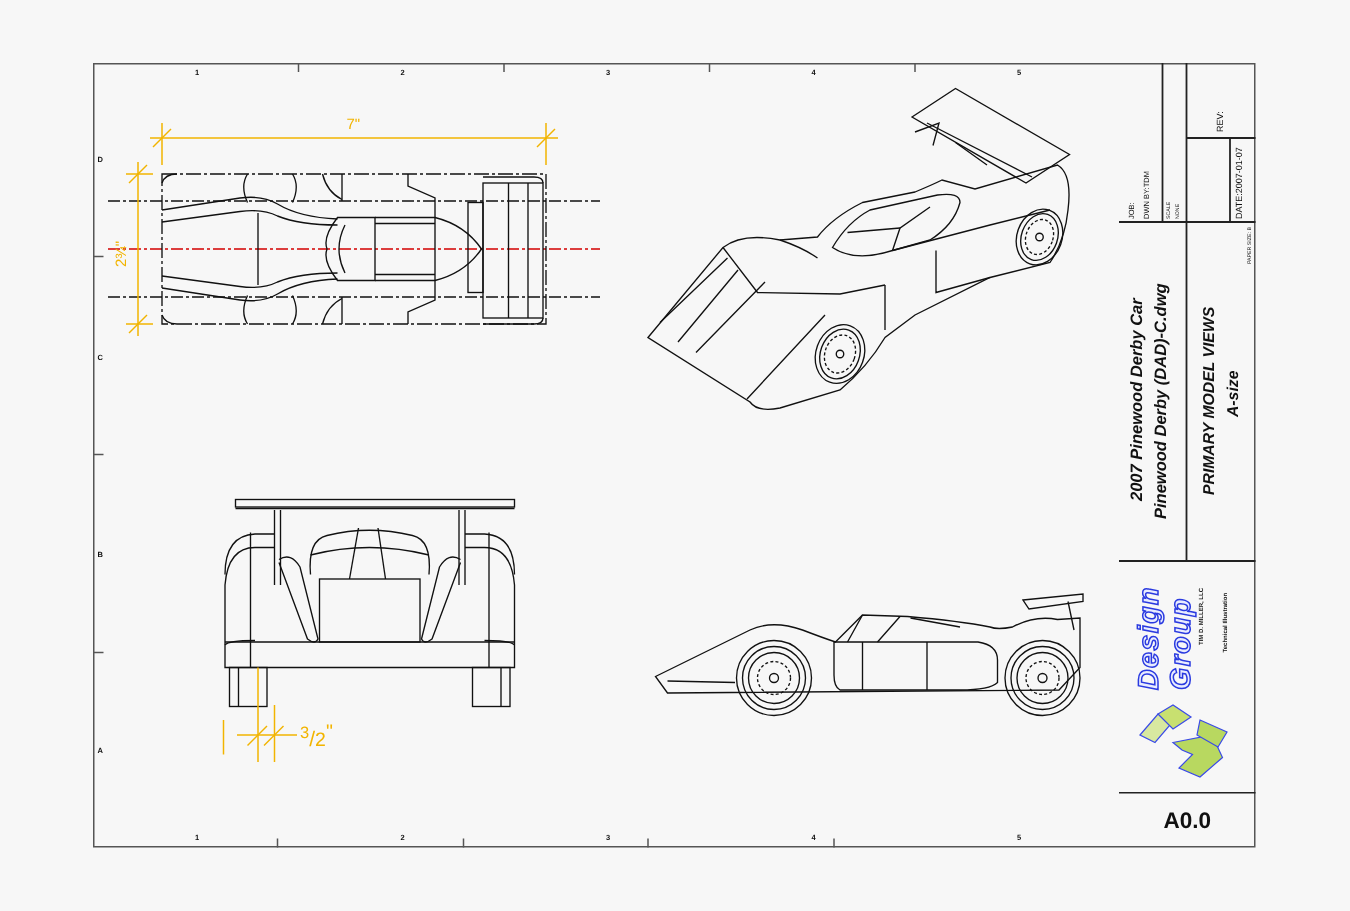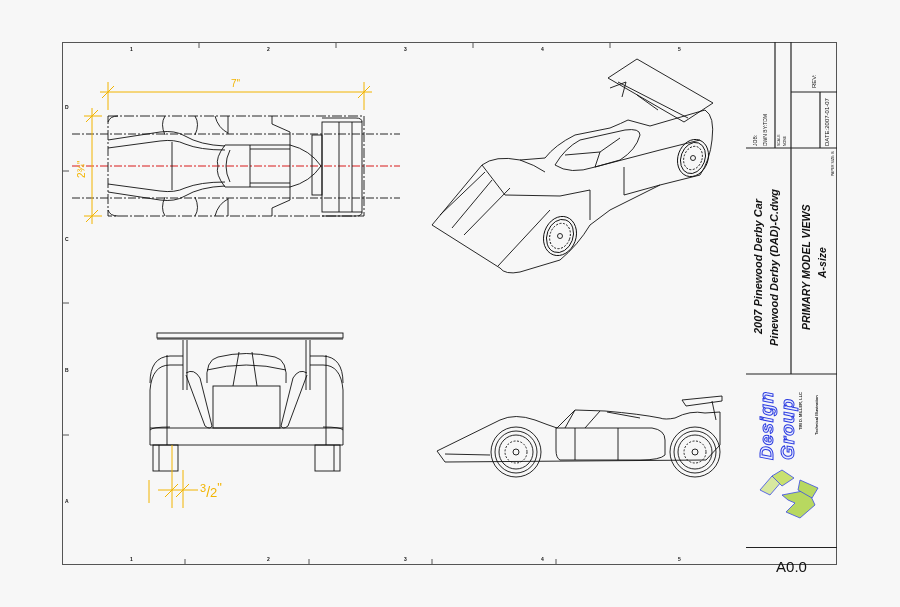--- a/index.html
+++ b/index.html
@@ -2,21 +2,21 @@
 <html><head>
 <meta charset="utf-8">
 <style>
   html,body{margin:0;padding:0;}
   body{width:900px;height:607px;background:#f7f7f7;position:relative;overflow:hidden;font-family:"Liberation Sans",sans-serif;}
   .sheet{position:absolute;left:0;top:0;width:900px;height:607px;}
   .frame{position:absolute;left:62px;top:42px;width:775px;height:523px;border:1.5px solid #555;box-sizing:border-box;}
   .zone-label{position:absolute;font-size:5px;font-weight:bold;color:#111;}
   svg{position:absolute;left:0;top:0;}
   .vtext{position:absolute;transform-origin:0 0;transform:rotate(-90deg);white-space:nowrap;color:#111;}
-  .sheet-no{position:absolute;left:746px;top:528px;width:91px;height:37px;border-top:1.5px solid #222;box-sizing:border-box;display:flex;align-items:center;justify-content:center;font-weight:normal;font-size:15px;color:#111;margin-top:19px;}
+  .sheet-no{position:absolute;left:746px;top:528px;width:91px;height:37px;border-top:1.5px solid #222;box-sizing:border-box;display:flex;align-items:center;justify-content:center;font-weight:bold;font-size:15px;color:#111;}
 </style>
 </head>
 <body>
 
 <div class="sheet">
 
   <div class="frame"></div>
 
   <span class="zone-label" style="left:130px;top:46px;">1</span>
   <span class="zone-label" style="left:267px;top:46px;">2</span>

